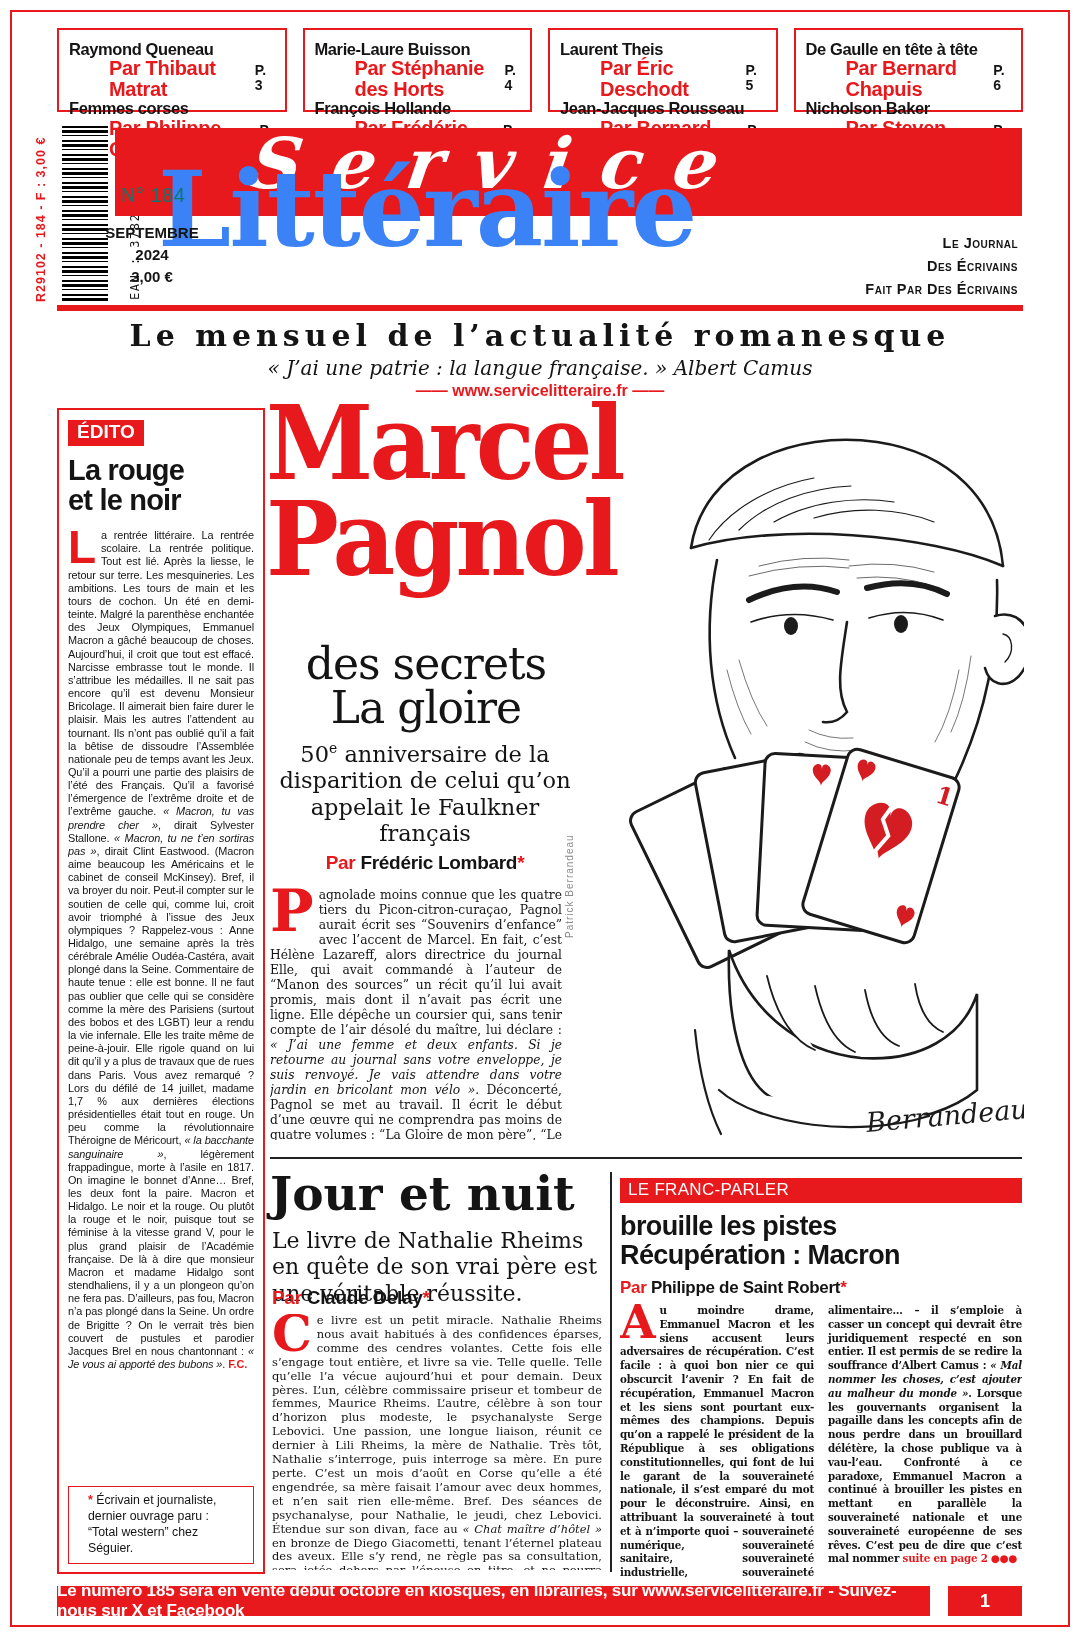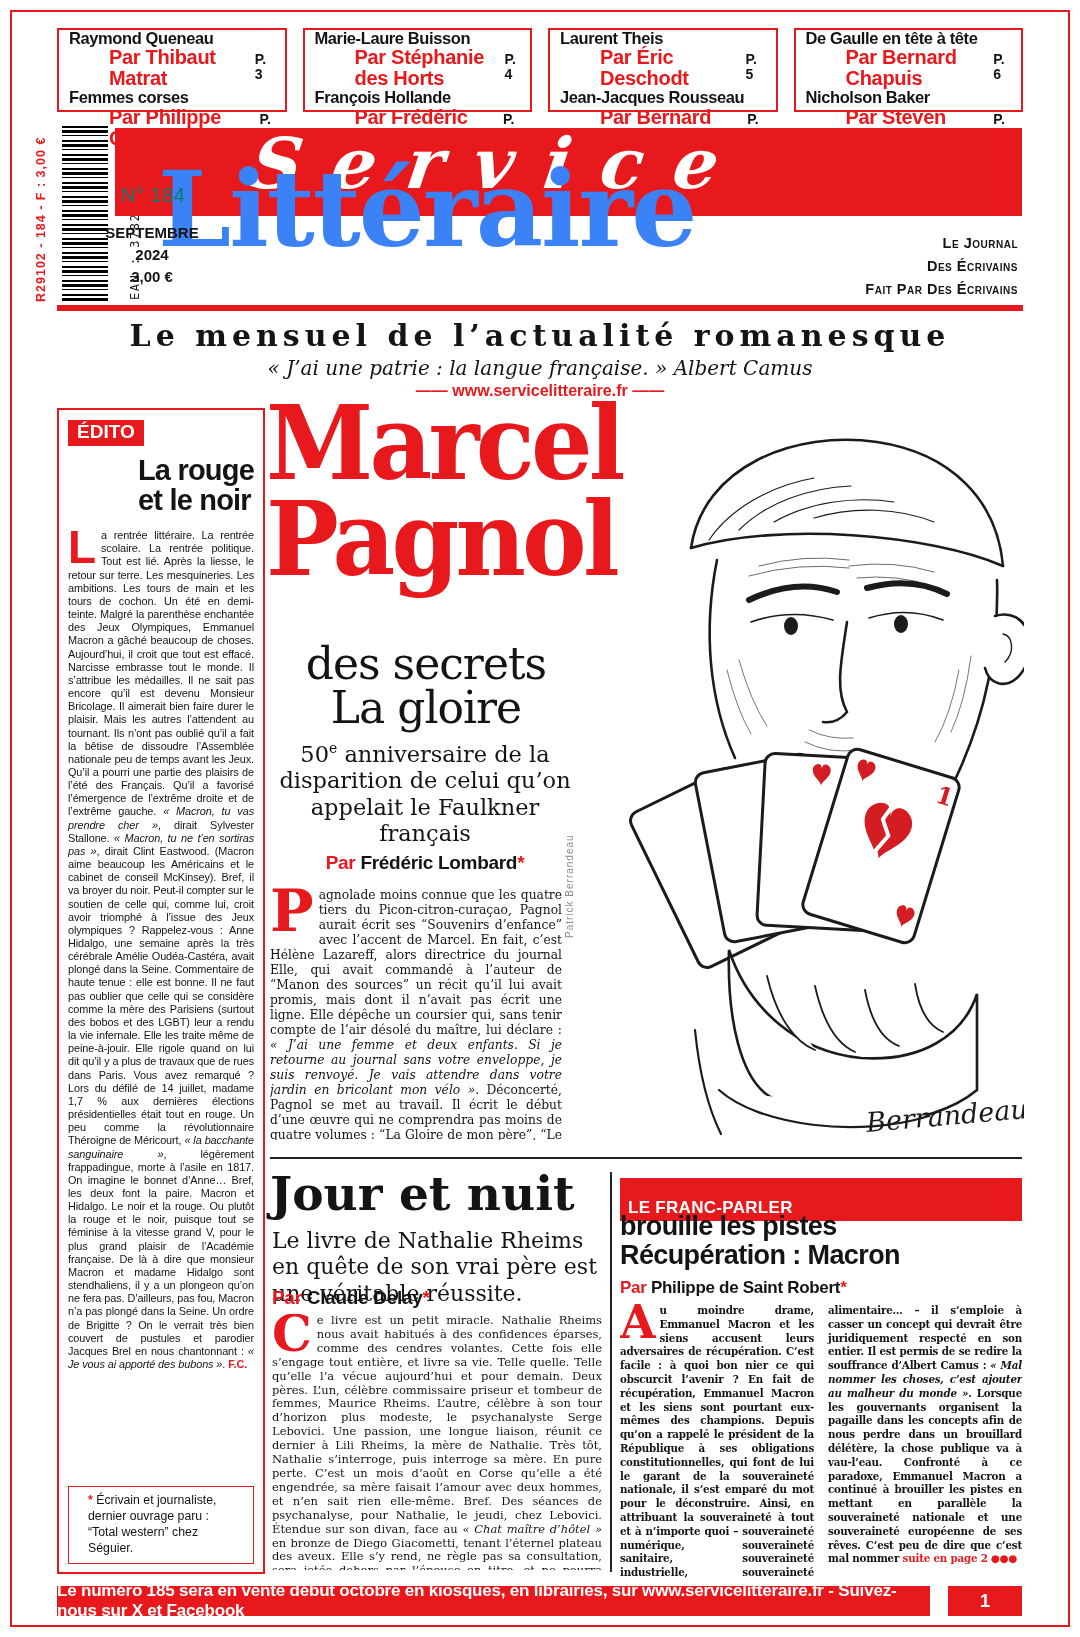--- a/index.html
+++ b/index.html
@@ -3,21 +3,21 @@
 <meta charset="utf-8">
 <style>
   :root{ --red:#e8191c; --ink:#141414; }
   *{ margin:0; padding:0; box-sizing:border-box; }
   body{ width:1080px; height:1637px; position:relative; background:#fff;
         font-family:"Liberation Sans",sans-serif; color:var(--ink); overflow:hidden; }
   .frame{ position:absolute; inset:10px; border:2px solid var(--red); pointer-events:none; }
 
   
   .top-index{ position:absolute; left:57px; right:57px; top:28px; height:84px; display:flex; gap:16px; }
-  .index-box{ flex:1; border:2px solid var(--red); background:#fff; padding:0 10px 4px;
+  .index-box{ flex:1; border:2px solid var(--red); background:#fff; padding:11px 10px 4px;
               display:flex; flex-direction:column; justify-content:space-between; }
   .entry-title{ font-weight:bold; font-size:16.5px; letter-spacing:-0.4px; line-height:1.05; }
   .entry-row{ display:flex; justify-content:space-between; align-items:baseline; line-height:1.05; }
   .entry-byline{ color:var(--red); font-weight:bold; font-size:20px; letter-spacing:-0.3px;margin-left:40px; }
   .entry-page{ font-weight:bold; font-size:14px; }
 
   
   .spine{ position:absolute; left:34px; top:302px; transform:rotate(-90deg); transform-origin:0 0;
           color:var(--red); font-size:12.5px; font-weight:bold; letter-spacing:1px; white-space:nowrap; }
   .barcode{ position:absolute; left:62px; top:126px; width:46px; height:176px; background:
@@ -40,21 +40,21 @@
   .subtitle{ position:absolute; left:57px; right:57px; top:318px; text-align:center;
         font-family:"DejaVu Serif",serif; font-weight:bold; font-size:30px; letter-spacing:5px; }
   .quote{ position:absolute; left:57px; right:57px; top:356px; text-align:center;
         font-family:"DejaVu Serif",serif; font-style:italic; font-size:20px; }
   .website{ position:absolute; left:57px; right:57px; top:382px; text-align:center;
         color:var(--red); font-weight:bold; font-size:16px; }
   .website::before{ content:"——  "; } .website::after{ content:"  ——"; }
 
   
   .edito{ position:absolute; left:57px; top:408px; width:208px; height:1166px;
-        border:2px solid var(--red); padding:10px 9px 8px; display:flex; flex-direction:column;align-items:flex-end; }
+        border:2px solid var(--red); padding:10px 9px 8px; display:flex; flex-direction:column; }
   .edito-tag{ align-self:flex-start; background:var(--red); color:#fff; font-weight:bold;
         font-size:19px; padding:1px 9px 3px; }
   .edito-title{ font-weight:bold; font-size:29px; line-height:1.02; letter-spacing:-0.8px; margin:10px 0 14px; }
   .edito-body{ flex:1 1 auto; overflow:hidden; font-size:10.9px; line-height:13.15px;
         text-align:justify; letter-spacing:-0.1px; }
   .edito-body .dropcap{ float:left; color:var(--red); font-weight:bold; font-size:46px;
         line-height:37px; padding-right:5px; }
   .edito-footnote{ margin-top:10px; border:1.5px solid var(--red); padding:6px 19px;
         font-size:12.3px; line-height:1.3; }
 
@@ -82,21 +82,21 @@
   .jen-standfirst{ position:absolute; left:272px; top:1228px; width:332px;
         font-family:"DejaVu Serif",serif; font-size:22px; line-height:1.2; }
   .jen-byline{ position:absolute; left:272px; top:1287px; }
   .jen-body{ position:absolute; left:272px; top:1314px; width:330px; height:256px; overflow:hidden;
         font-family:"DejaVu Serif",serif; font-size:11.5px; line-height:13.9px; text-align:justify; }
   .jen-body .dropcap{ float:left; color:var(--red); font-weight:bold; font-family:"DejaVu Serif",serif;
         font-size:50px; line-height:40px; padding-right:5px; }
 
   
   .fp-tag{ position:absolute; left:620px; top:1178px; width:402px; background:var(--red);
-        color:#fff; font-weight:bold; font-size:17px; padding:20px 0 3px 8px; letter-spacing:0.3px; }
+        color:#fff; font-weight:normal; font-size:17px; padding:2px 0 3px 8px; letter-spacing:0.3px; }
   .fp-hl{ position:absolute; left:620px; top:1212px; width:402px; font-weight:bold;
         font-size:27px; line-height:1.07; letter-spacing:-0.6px; }
   .fp-byline{ position:absolute; left:620px; top:1278px; font-size:17px; }
   .fp-body{ position:absolute; left:620px; top:1304px; width:402px; height:276px; overflow:hidden;
         column-count:2; column-gap:14px; font-family:"DejaVu Serif",serif; font-weight:bold;
         font-size:10.3px; line-height:13.8px; text-align:justify; letter-spacing:-0.2px; }
   .fp-body .dropcap{ float:left; color:var(--red); font-weight:bold; font-family:"DejaVu Serif",serif;
         font-size:46px; line-height:37px; padding-right:4px; }
 
   

